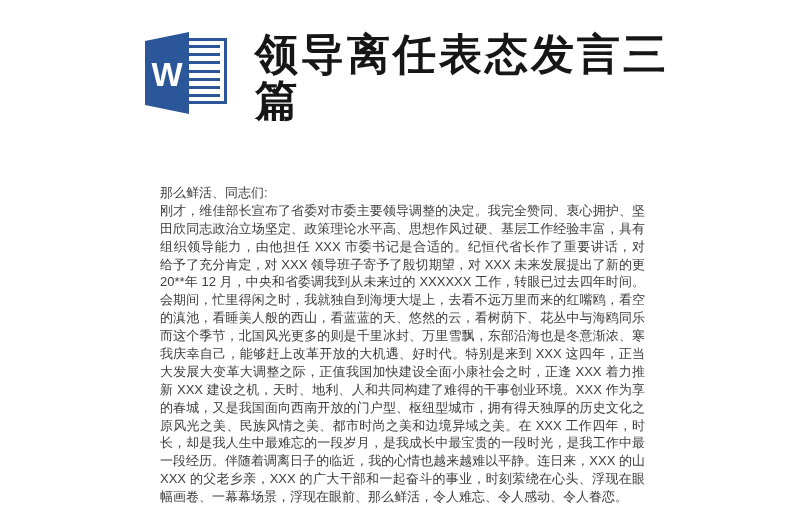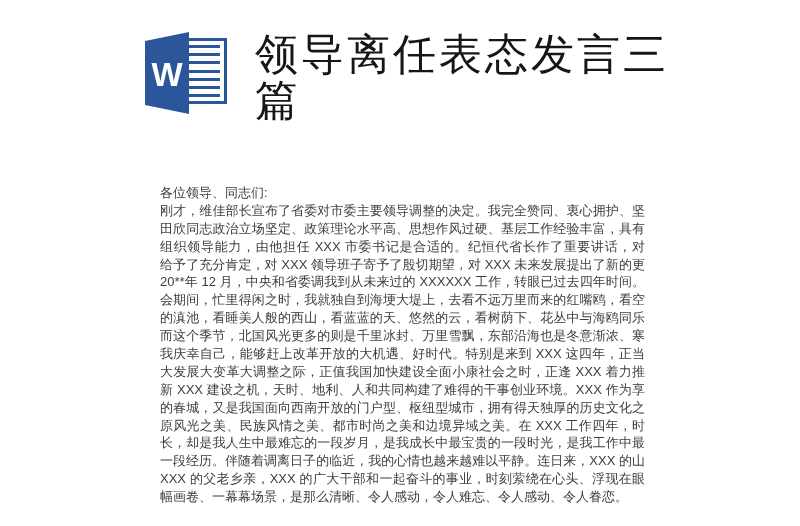--- a/index.html
+++ b/index.html
@@ -64,21 +64,21 @@
     transform: translateY(1px);
   }
 
   .doc-title {
     position: absolute;
     left: 255px;
     top: 31px;
     width: 428px;
     font-size: 43px;
     line-height: 46px;
-    font-weight: 400;
+    font-weight: 700;
     letter-spacing: 3px;
     color: #161616;
     word-break: break-all;
   }
 
   
   .doc-body {
     position: absolute;
     left: 160px;
     top: 184px;
@@ -117,33 +117,33 @@
       <div class="front-panel">
         <span class="w-letter">W</span>
       </div>
     </div>
 
     <div class="doc-title">领导离任表态发言三篇</div>
 
   </div>
 
   <div class="doc-body">
-      <div class="line end">各位领导、同志们:</div>
+      <div class="line end">那么鲜活、同志们:</div>
       <div class="line">刚才，维佳部长宣布了省委对市委主要领导调整的决定。我完全赞同、衷心拥护、坚决服从。</div>
       <div class="line">田欣同志政治立场坚定、政策理论水平高、思想作风过硬、基层工作经验丰富，具有很强的</div>
       <div class="line">组织领导能力，由他担任 XXX 市委书记是合适的。纪恒代省长作了重要讲话，对 XXX 工作</div>
       <div class="line">给予了充分肯定，对 XXX 领导班子寄予了殷切期望，对 XXX 未来发展提出了新的更高要求，</div>
       <div class="line">20**年 12 月，中央和省委调我到从未来过的 XXXXXX 工作，转眼已过去四年时间。省党代</div>
       <div class="line">会期间，忙里得闲之时，我就独自到海埂大堤上，去看不远万里而来的红嘴鸥，看空阔无边</div>
       <div class="line">的滇池，看睡美人般的西山，看蓝蓝的天、悠然的云，看树荫下、花丛中与海鸥同乐的人们。</div>
       <div class="line">而这个季节，北国风光更多的则是千里冰封、万里雪飘，东部沿海也是冬意渐浓、寒风阵阵。</div>
       <div class="line">我庆幸自己，能够赶上改革开放的大机遇、好时代。特别是来到 XXX 这四年，正当世界处在</div>
       <div class="line">大发展大变革大调整之际，正值我国加快建设全面小康社会之时，正逢 XXX 着力推进现代</div>
       <div class="line">新 XXX 建设之机，天时、地利、人和共同构建了难得的干事创业环境。XXX 作为享誉世界</div>
       <div class="line">的春城，又是我国面向西南开放的门户型、枢纽型城市，拥有得天独厚的历史文化之美、高</div>
       <div class="line">原风光之美、民族风情之美、都市时尚之美和边境异域之美。在 XXX 工作四年，时间虽然不</div>
       <div class="line">长，却是我人生中最难忘的一段岁月，是我成长中最宝贵的一段时光，是我工作中最充实的</div>
       <div class="line">一段经历。伴随着调离日子的临近，我的心情也越来越难以平静。连日来，XXX 的山山水水，</div>
       <div class="line">XXX 的父老乡亲，XXX 的广大干部和一起奋斗的事业，时刻萦绕在心头、浮现在眼前，一幅</div>
-      <div class="line end">幅画卷、一幕幕场景，是那么清晰、令人感动，令人难忘、令人感动、令人眷恋。</div>
+      <div class="line end">幅画卷、一幕幕场景，浮现在眼前、那么鲜活，令人难忘、令人感动、令人眷恋。</div>
     </div>
 
 </div>
 
 </body></html>

